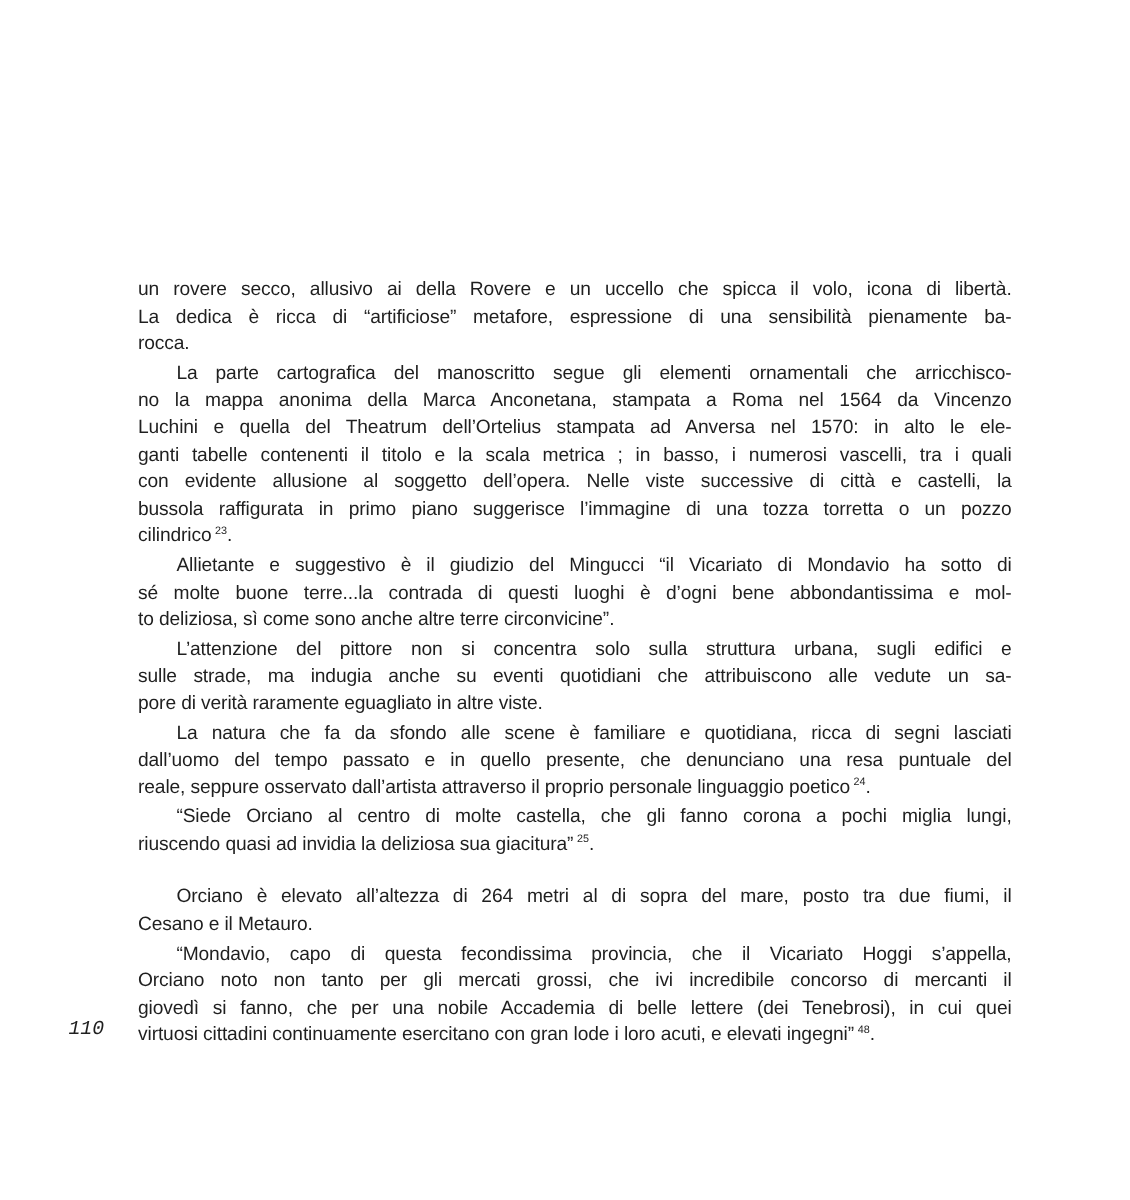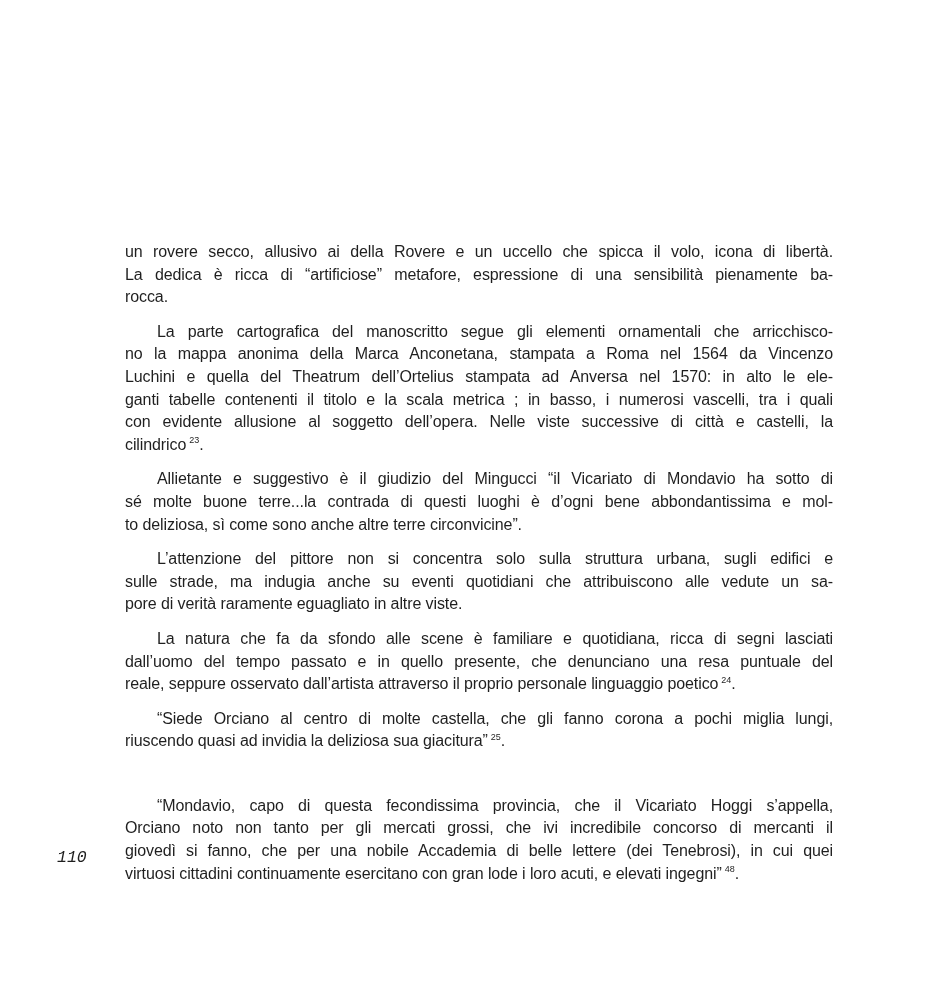--- a/index.html
+++ b/index.html
@@ -14,21 +14,21 @@
   }
   .text-block {
     position: absolute;
     left: 113px;
     top: 229px;
     width: 732px;
     font-size: 16px;
     letter-spacing: -0.1px;
     line-height: 22.6px;
   }
-  .paragraph { margin: 12px; }
+  .paragraph { margin: 2px; }
   .line {
     text-align: justify;
     text-align-last: justify;
   }
   .line.last { text-align-last: left; }
   .line.indent { text-indent: 32px; }
   .spacer { height: 18px; }
   sup.fnref {
     font-size: 9px;
     line-height: 0;
@@ -55,20 +55,21 @@
         <div class="line">un rovere secco, allusivo ai della Rovere e un uccello che spicca il volo, icona di libertà.</div>
         <div class="line">La dedica è ricca di “artificiose” metafore, espressione di una sensibilità pienamente ba-</div>
         <div class="line last">rocca.</div>
       </div>
       <div class="paragraph">
         <div class="line indent">La parte cartografica del manoscritto segue gli elementi ornamentali che arricchisco-</div>
         <div class="line">no la mappa anonima della Marca Anconetana, stampata a Roma nel 1564 da Vincenzo</div>
         <div class="line">Luchini e quella del Theatrum dell’Ortelius stampata ad Anversa nel 1570: in alto le ele-</div>
         <div class="line">ganti tabelle contenenti il titolo e la scala metrica ; in basso, i numerosi vascelli, tra i quali</div>
         <div class="line">con evidente allusione al soggetto dell’opera. Nelle viste successive di città e castelli, la</div>
+        <div class="line">bussola raffigurata in primo piano suggerisce l’immagine di una tozza torretta o un pozzo</div>
         <div class="line last">cilindrico<sup class="fnref">23</sup>.</div>
       </div>
       <div class="paragraph">
         <div class="line indent">Allietante e suggestivo è il giudizio del Mingucci “il Vicariato di Mondavio ha sotto di</div>
         <div class="line">sé molte buone terre...la contrada di questi luoghi è d’ogni bene abbondantissima e mol-</div>
         <div class="line last">to deliziosa, sì come sono anche altre terre circonvicine”.</div>
       </div>
       <div class="paragraph">
         <div class="line indent">L’attenzione del pittore non si concentra solo sulla struttura urbana, sugli edifici e</div>
         <div class="line">sulle strade, ma indugia anche su eventi quotidiani che attribuiscono alle vedute un sa-</div>
@@ -78,19 +79,23 @@
         <div class="line indent">La natura che fa da sfondo alle scene è familiare e quotidiana, ricca di segni lasciati</div>
         <div class="line">dall’uomo del tempo passato e in quello presente, che denunciano una resa puntuale del</div>
         <div class="line last">reale, seppure osservato dall’artista attraverso il proprio personale linguaggio poetico<sup class="fnref">24</sup>.</div>
       </div>
       <div class="paragraph">
         <div class="line indent">“Siede Orciano al centro di molte castella, che gli fanno corona a pochi miglia lungi,</div>
         <div class="line last">riuscendo quasi ad invidia la deliziosa sua giacitura”<sup class="fnref">25</sup>.</div>
       </div>
       <div class="spacer"></div>
       <div class="paragraph">
+        <div class="line indent">Orciano è elevato all’altezza di 264 metri al di sopra del mare, posto tra due fiumi, il</div>
+        <div class="line last">Cesano e il Metauro.</div>
+      </div>
+      <div class="paragraph">
         <div class="line indent">“Mondavio, capo di questa fecondissima provincia, che il Vicariato Hoggi s’appella,</div>
         <div class="line">Orciano noto non tanto per gli mercati grossi, che ivi incredibile concorso di mercanti il</div>
         <div class="line">giovedì si fanno, che per una nobile Accademia di belle lettere (dei Tenebrosi), in cui quei</div>
         <div class="line last">virtuosi cittadini continuamente esercitano con gran lode i loro acuti, e elevati ingegni”<sup class="fnref">48</sup>.</div>
       </div>
     </div>
 </div>
 
 </body></html>

